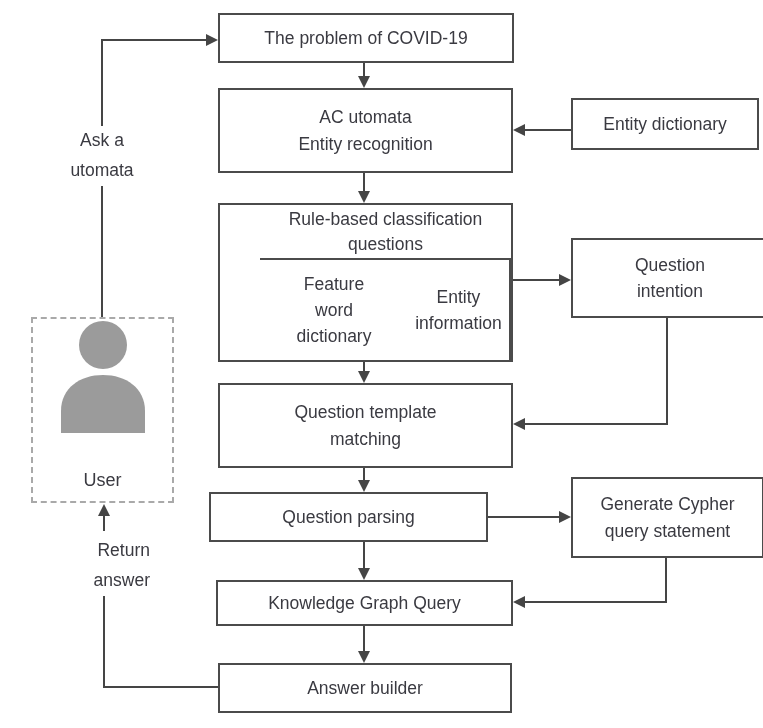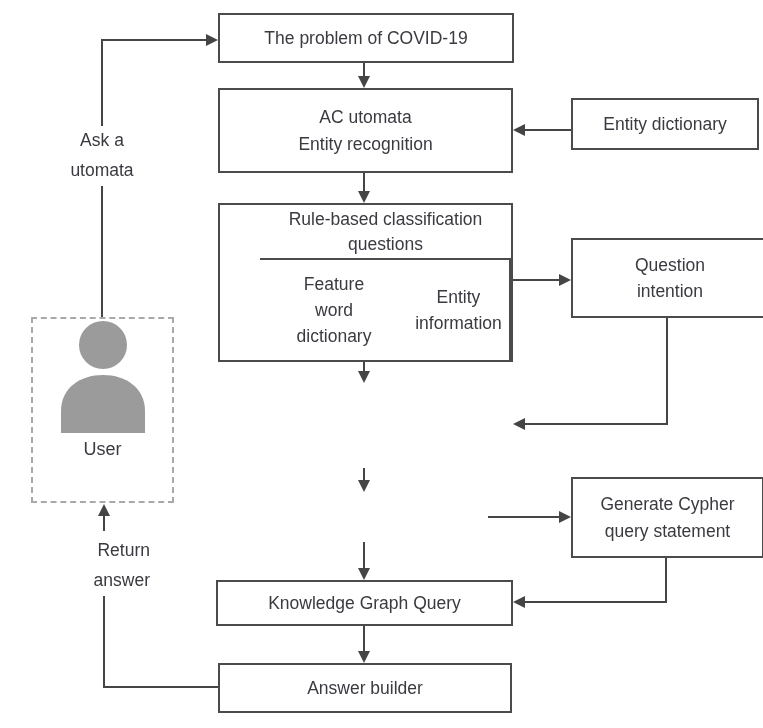--- a/index.html
+++ b/index.html
@@ -49,21 +49,21 @@
   .compound .cell{
     display:flex;align-items:center;justify-content:center;
     text-align:center;font-size:17.5px;line-height:1.5;white-space:pre-line;
   }
   .compound .cell.left{border-right:2px solid var(--border);}
   
   .actor{
     position:absolute;
     border:2px dashed #a9a9a9;
     background:var(--bg);
-    display:flex;flex-direction:column;align-items:center;justify-content:flex-start;
+    display:flex;flex-direction:column;align-items:center;justify-content:space-between;
     padding-bottom:10px;
   }
   .actor .person{display:block;margin-bottom:6px;}
   .actor .actor-label{
     color:var(--text);font-size:18px;text-align:center;
   }
   .edge-label{
     position:absolute;
     color:var(--text);
     font-size:17.5px;
@@ -116,21 +116,24 @@
     <div class="cell">Feature
 word
 dictionary</div>
     <div class="cell left">Entity
 information</div>
   </div>
 
   <div class="node" style="left:555px;top:238px;width:198px;height:80px;">Question
 intention</div>
 
+  <div class="node" style="left:202px;top:383px;width:295px;height:85px;">Question template
+matching</div>
 
+  <div class="node" style="left:193px;top:492px;width:279px;height:50px;">Question parsing</div>
 
   <div class="node" style="left:555px;top:477px;width:193px;height:81px;">Generate Cypher
 query statement</div>
 
   <div class="node" style="left:200px;top:580px;width:297px;height:46px;">Knowledge Graph Query</div>
 
   <div class="node" style="left:202px;top:663px;width:294px;height:50px;">Answer builder</div>
 
   <div class="actor" style="left:15px;top:317px;width:143px;height:186px;">
     <svg class="person" width="92" height="114" viewBox="0 0 92 114" xmlns="http://www.w3.org/2000/svg">

